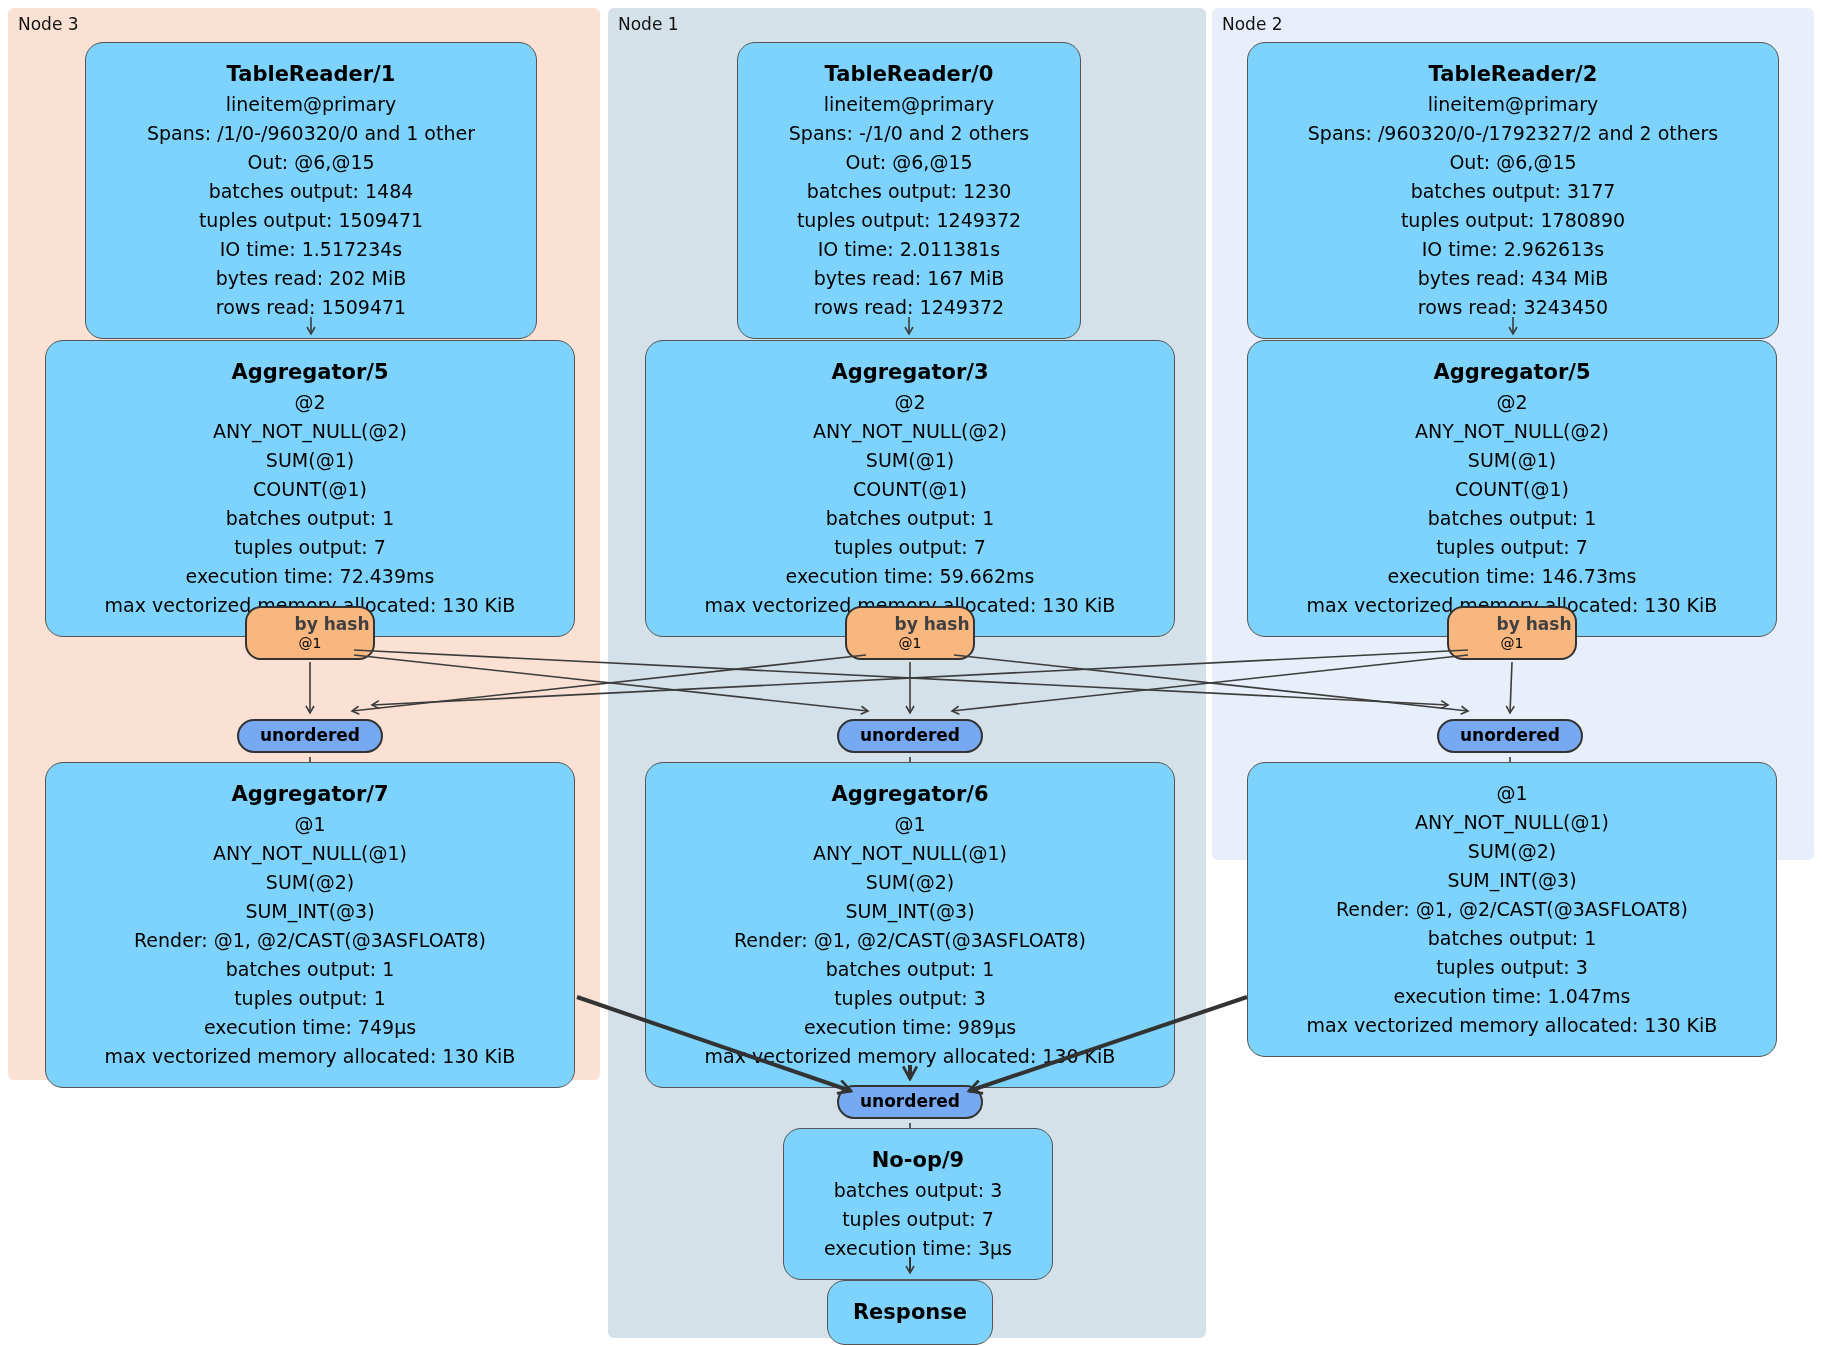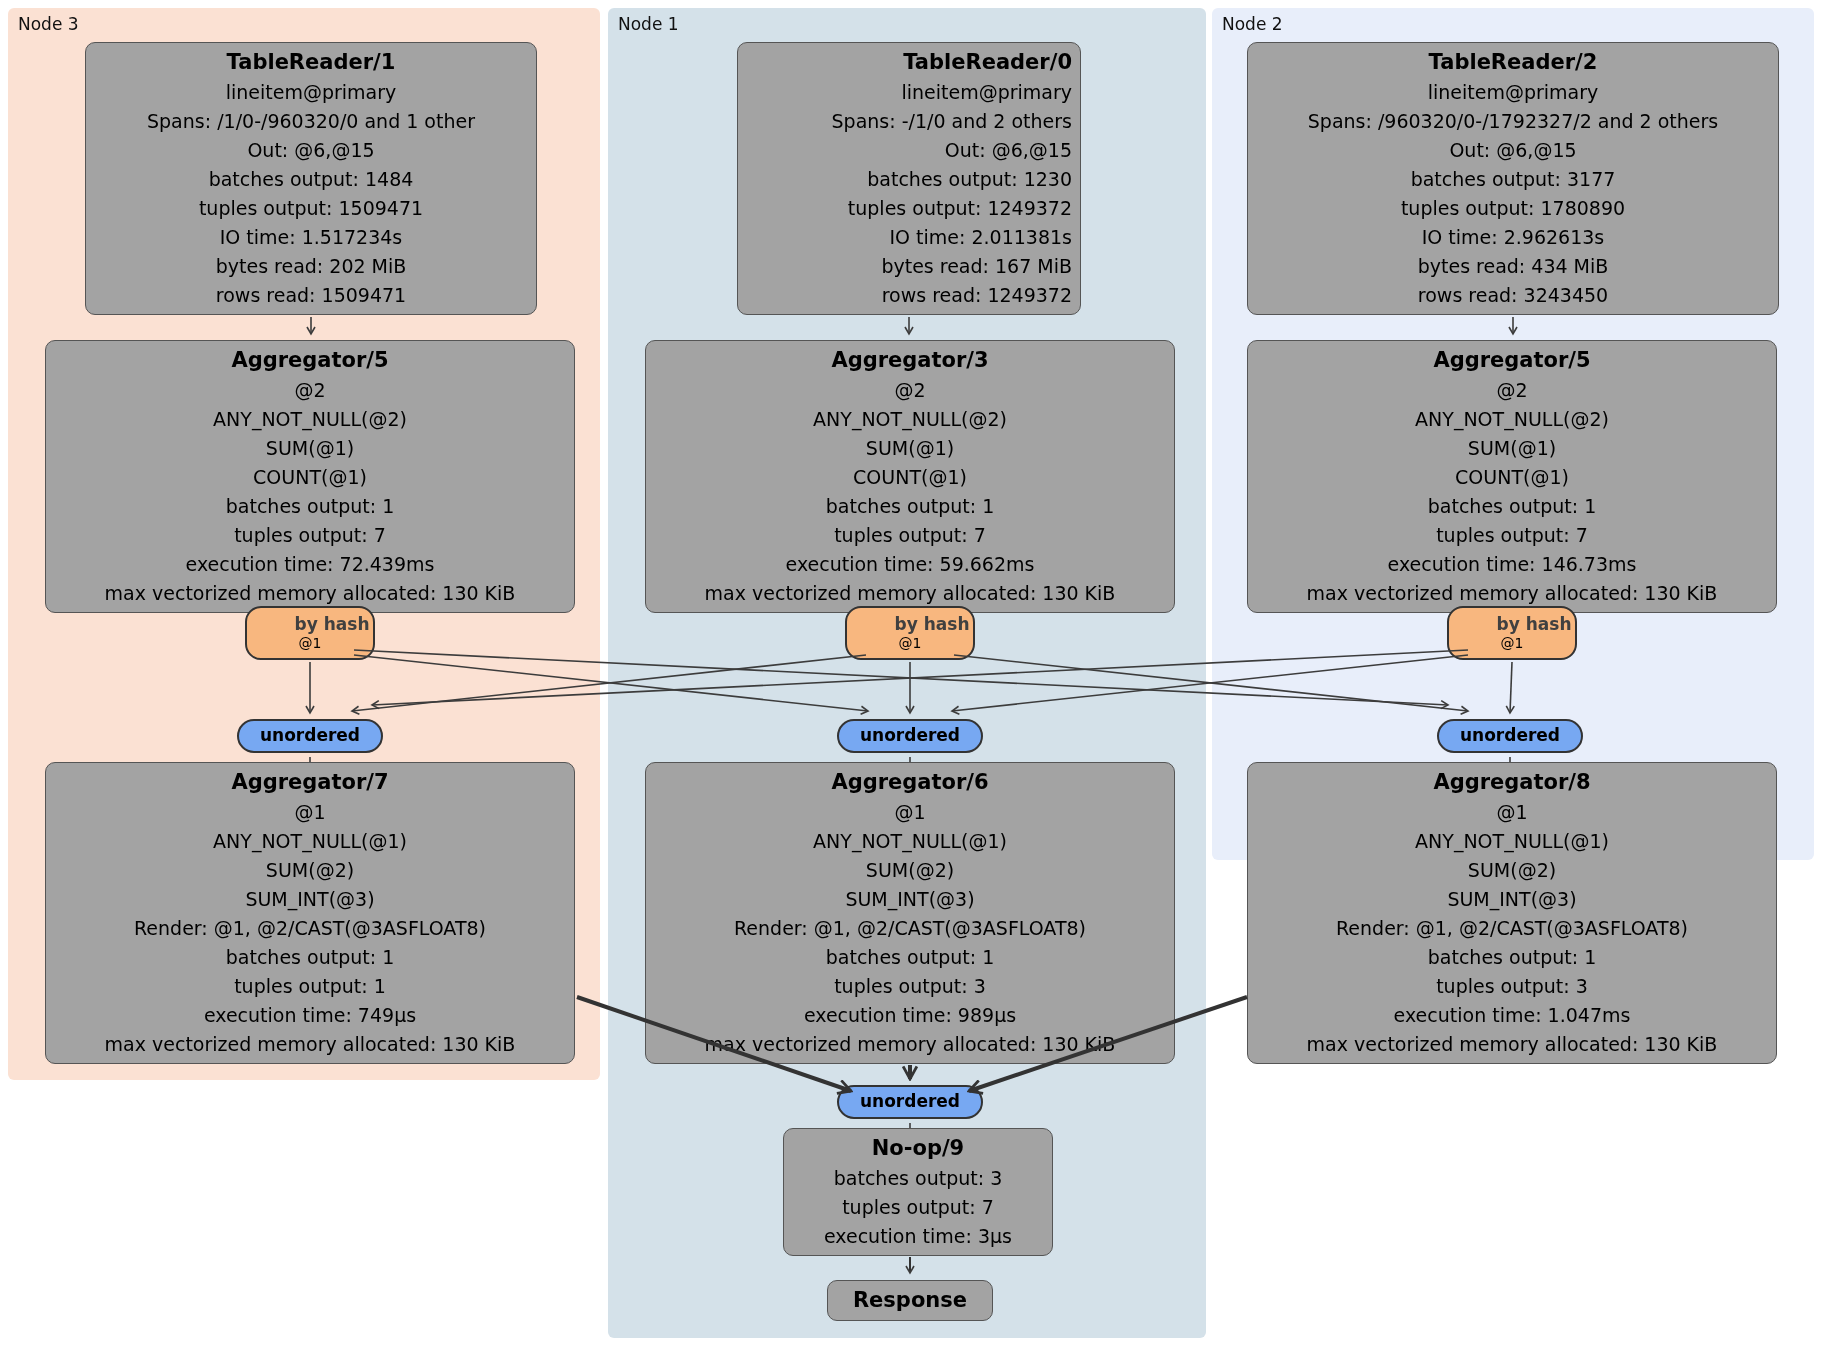--- a/index.html
+++ b/index.html
@@ -6,22 +6,22 @@
   html,body { background:#ffffff; }
   body { font-family:"DejaVu Sans","Liberation Sans",sans-serif; }
   .canvas { position:relative; width:1822px; height:1346px; background:#ffffff; overflow:hidden; }
 
   .region { position:absolute; border-radius:6px; z-index:0; }
   .region-n3 { left:8px;   top:8px; width:592px;  height:1072px; background:#fbe1d3; }
   .region-n1 { left:608px; top:8px; width:598px;  height:1330px; background:#d4e1e9; }
   .region-n2 { left:1212px;top:8px; width:602px;  height:852px; background:#e8eefa; }
   .region-label { position:absolute; top:6px; left:10px; font-size:17px; color:#111; }
 
-  .pbox { position:absolute; background:#a3a3a3; border:1.5px solid #555; border-radius:10px;
-          padding:4px 8px; text-align:center; z-index:2; }
+  .pbox { position:absolute; background:#7dd3fc; border:1.5px solid #555; border-radius:18px;
+          padding:16px 8px; text-align:center; z-index:2; }
   .ptitle { font-size:21px; font-weight:bold; line-height:31px; color:#000; white-space:nowrap; }
   .pline  { font-size:19px; line-height:29px; color:#000; white-space:nowrap; }
 
   .router { position:absolute; width:130px; height:54px; background:#f8b77f; border:2px solid #333;
             border-radius:16px; text-align:center; z-index:3; padding-top:6px; }
   .router-label { font-size:17px; font-weight:bold; line-height:20px; color:#404040;padding-left:44px; }
   .router-sub   { font-size:14px; line-height:18px; color:#000; }
 
   .sync { position:absolute; width:146px; height:34px; background:#77a8f2; border:2px solid #333;
           border-radius:17px; text-align:center; z-index:3; font-size:17px; font-weight:bold;
@@ -53,21 +53,21 @@
         <div class="pline">lineitem@primary</div>
         <div class="pline">Spans: /1/0-/960320/0 and 1 other</div>
         <div class="pline">Out: @6,@15</div>
         <div class="pline">batches output: 1484</div>
         <div class="pline">tuples output: 1509471</div>
         <div class="pline">IO time: 1.517234s</div>
         <div class="pline">bytes read: 202 MiB</div>
         <div class="pline">rows read: 1509471</div>
       </div>
   </div>
-  <div class="pbox" style="left:737px;top:42px;width:344px;text-align:right;">
+  <div class="pbox" style="left:737px;top:42px;width:344px;">
     <div class="ptitle">TableReader/0</div>
     <div class="plines">
         <div class="pline">lineitem@primary</div>
         <div class="pline">Spans: -/1/0 and 2 others</div>
         <div class="pline">Out: @6,@15</div>
         <div class="pline">batches output: 1230</div>
         <div class="pline">tuples output: 1249372</div>
         <div class="pline">IO time: 2.011381s</div>
         <div class="pline">bytes read: 167 MiB</div>
         <div class="pline">rows read: 1249372</div>
@@ -172,21 +172,20 @@
         <div class="pline">SUM(@2)</div>
         <div class="pline">SUM_INT(@3)</div>
         <div class="pline">Render: @1, @2/CAST(@3ASFLOAT8)</div>
         <div class="pline">batches output: 1</div>
         <div class="pline">tuples output: 3</div>
         <div class="pline">execution time: 989µs</div>
         <div class="pline">max vectorized memory allocated: 130 KiB</div>
       </div>
   </div>
   <div class="pbox" style="left:1247px;top:762px;width:530px;">
-    <div class="ptitle">Aggregator/8</div>
     <div class="plines">
         <div class="pline">@1</div>
         <div class="pline">ANY_NOT_NULL(@1)</div>
         <div class="pline">SUM(@2)</div>
         <div class="pline">SUM_INT(@3)</div>
         <div class="pline">Render: @1, @2/CAST(@3ASFLOAT8)</div>
         <div class="pline">batches output: 1</div>
         <div class="pline">tuples output: 3</div>
         <div class="pline">execution time: 1.047ms</div>
         <div class="pline">max vectorized memory allocated: 130 KiB</div>

